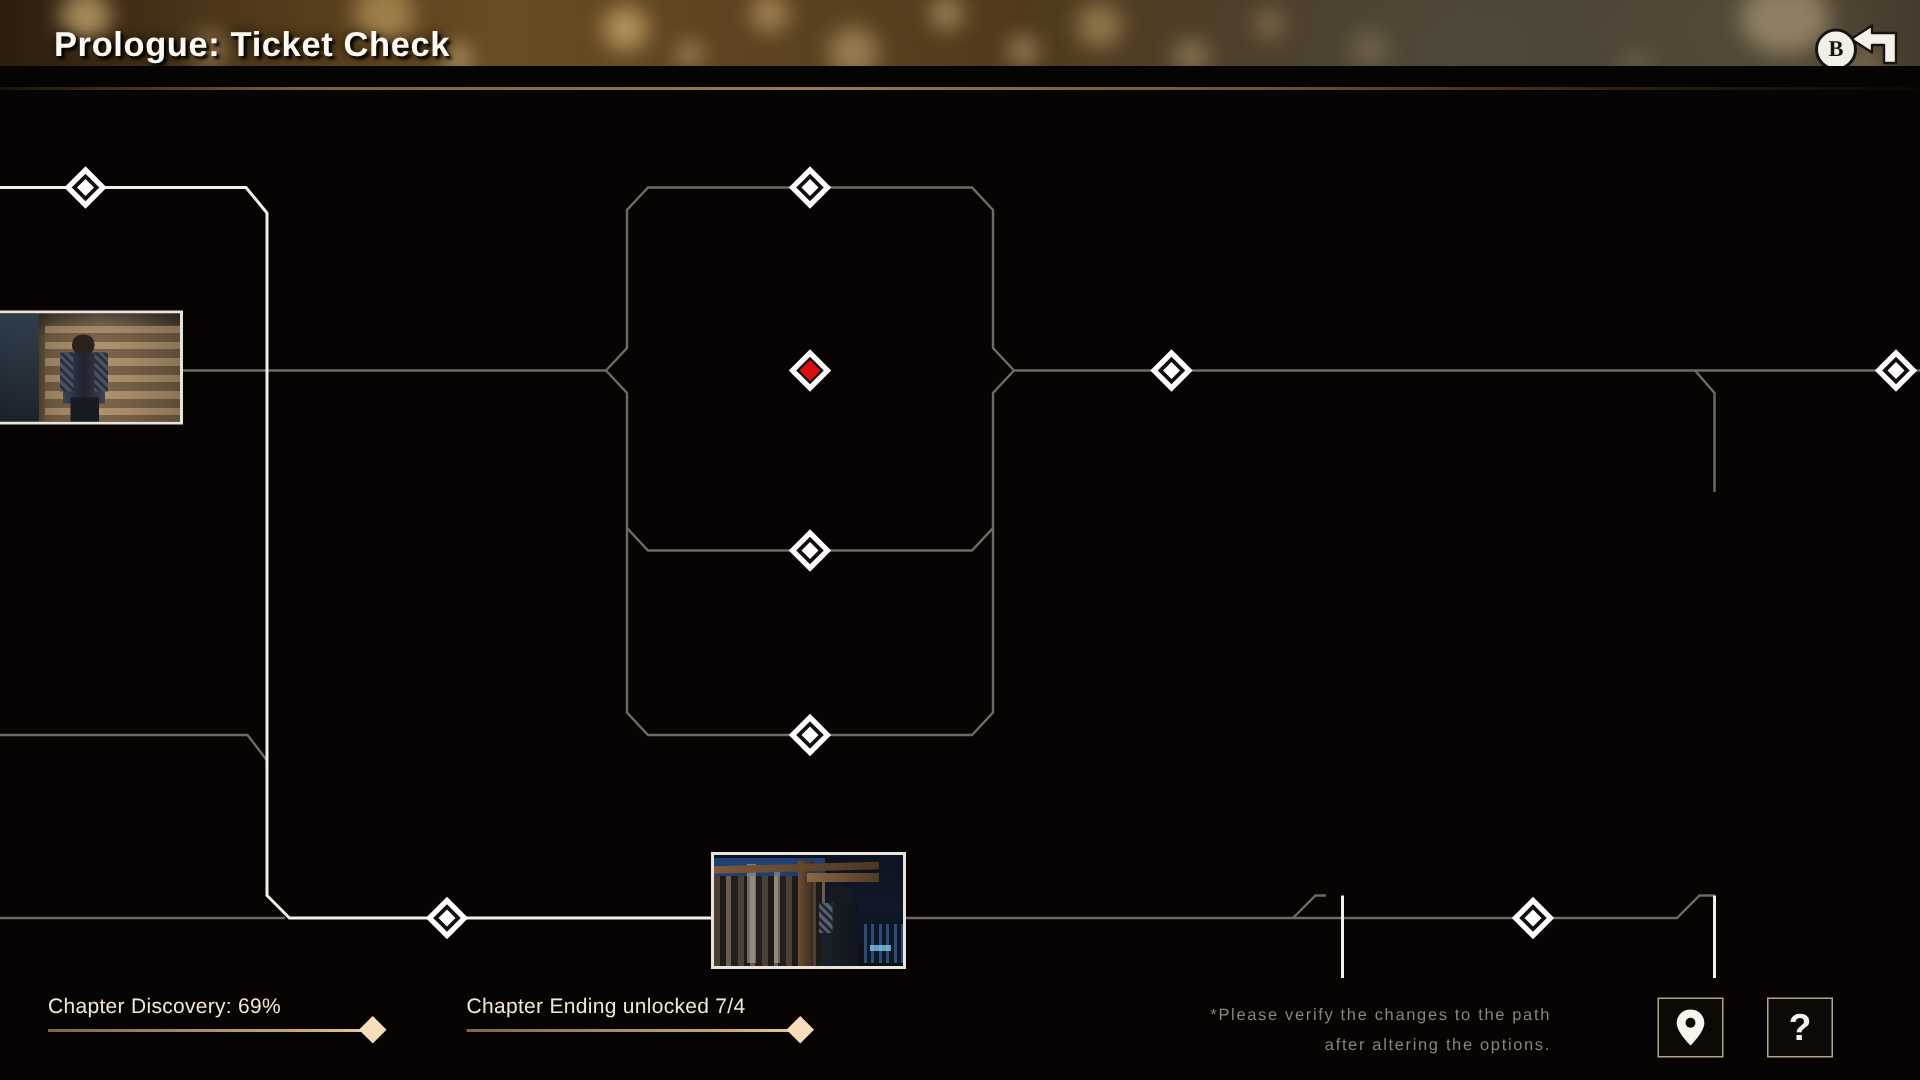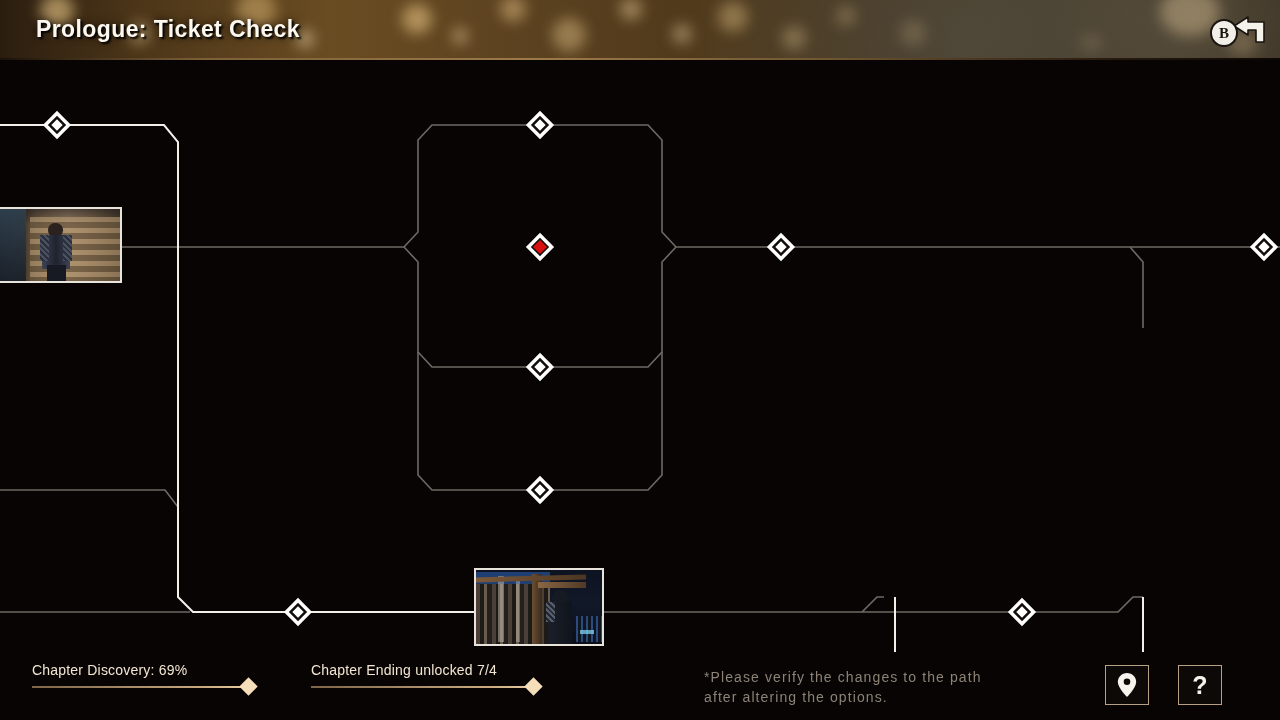--- a/index.html
+++ b/index.html
@@ -7,21 +7,21 @@
   html, body {
     width:1280px; height:720px;
     background:#000;
     overflow:hidden;
     font-family:"Liberation Sans", sans-serif;
   }
   #stage { position:relative; width:1280px; height:720px; background:#060303; overflow:hidden; }
 
   
   #header {
-    position:absolute; left:0; top:0; width:1280px; height:60px;
+    position:absolute; left:0; top:0; width:1280px; height:44px;
     overflow:hidden;
     background:
       radial-gradient(circle at 1195px 18px, rgba(255,228,170,.30) 0%, rgba(0,0,0,0) 42%),
       radial-gradient(circle at 965px 42px, rgba(120,170,200,.12) 0%, rgba(0,0,0,0) 30%),
       linear-gradient(90deg, #2b1d0f 0%, #4a3418 10%, #6a4c22 26%, #5c4220 40%, #4e381a 56%,
                       #2e2010 70%, #150d06 82%, #0a0604 92%, #060303 100%);
   }
   .bokeh { position:absolute; border-radius:50%; filter:blur(7px); pointer-events:none; }
   #hdr-line {
     position:absolute; left:0; top:58px; width:1280px; height:3px;
@@ -73,21 +73,21 @@
   }
   #meter-1 { left:32px; }
   #meter-1 .mtrack { width:216px; }
   #meter-1 .mdiamond { left:210px; }
   #meter-2 { left:311px; }
   #meter-2 .mtrack { width:222px; }
   #meter-2 .mdiamond { left:216px; }
 
   #hint {
     position:absolute; right:246px; top:15px; width:330px;
-    text-align:left; font-size:14px; line-height:20px;
+    text-align:right; font-size:11px; line-height:20px;
     color:#8d8377; letter-spacing:1.1px;
   }
   .sqbtn {
     position:absolute; top:665px; width:44px; height:40px;
     border:1px solid #b7a183; background:#0d0907;
     display:flex; align-items:center; justify-content:center; cursor:pointer;
   }
   #btn-map { left:1105px; }
   #btn-help { left:1178px; }
   #btn-help .qm { font-size:25px; font-weight:bold; color:#f6f2ea; font-family:"Liberation Sans", sans-serif; line-height:1; }

